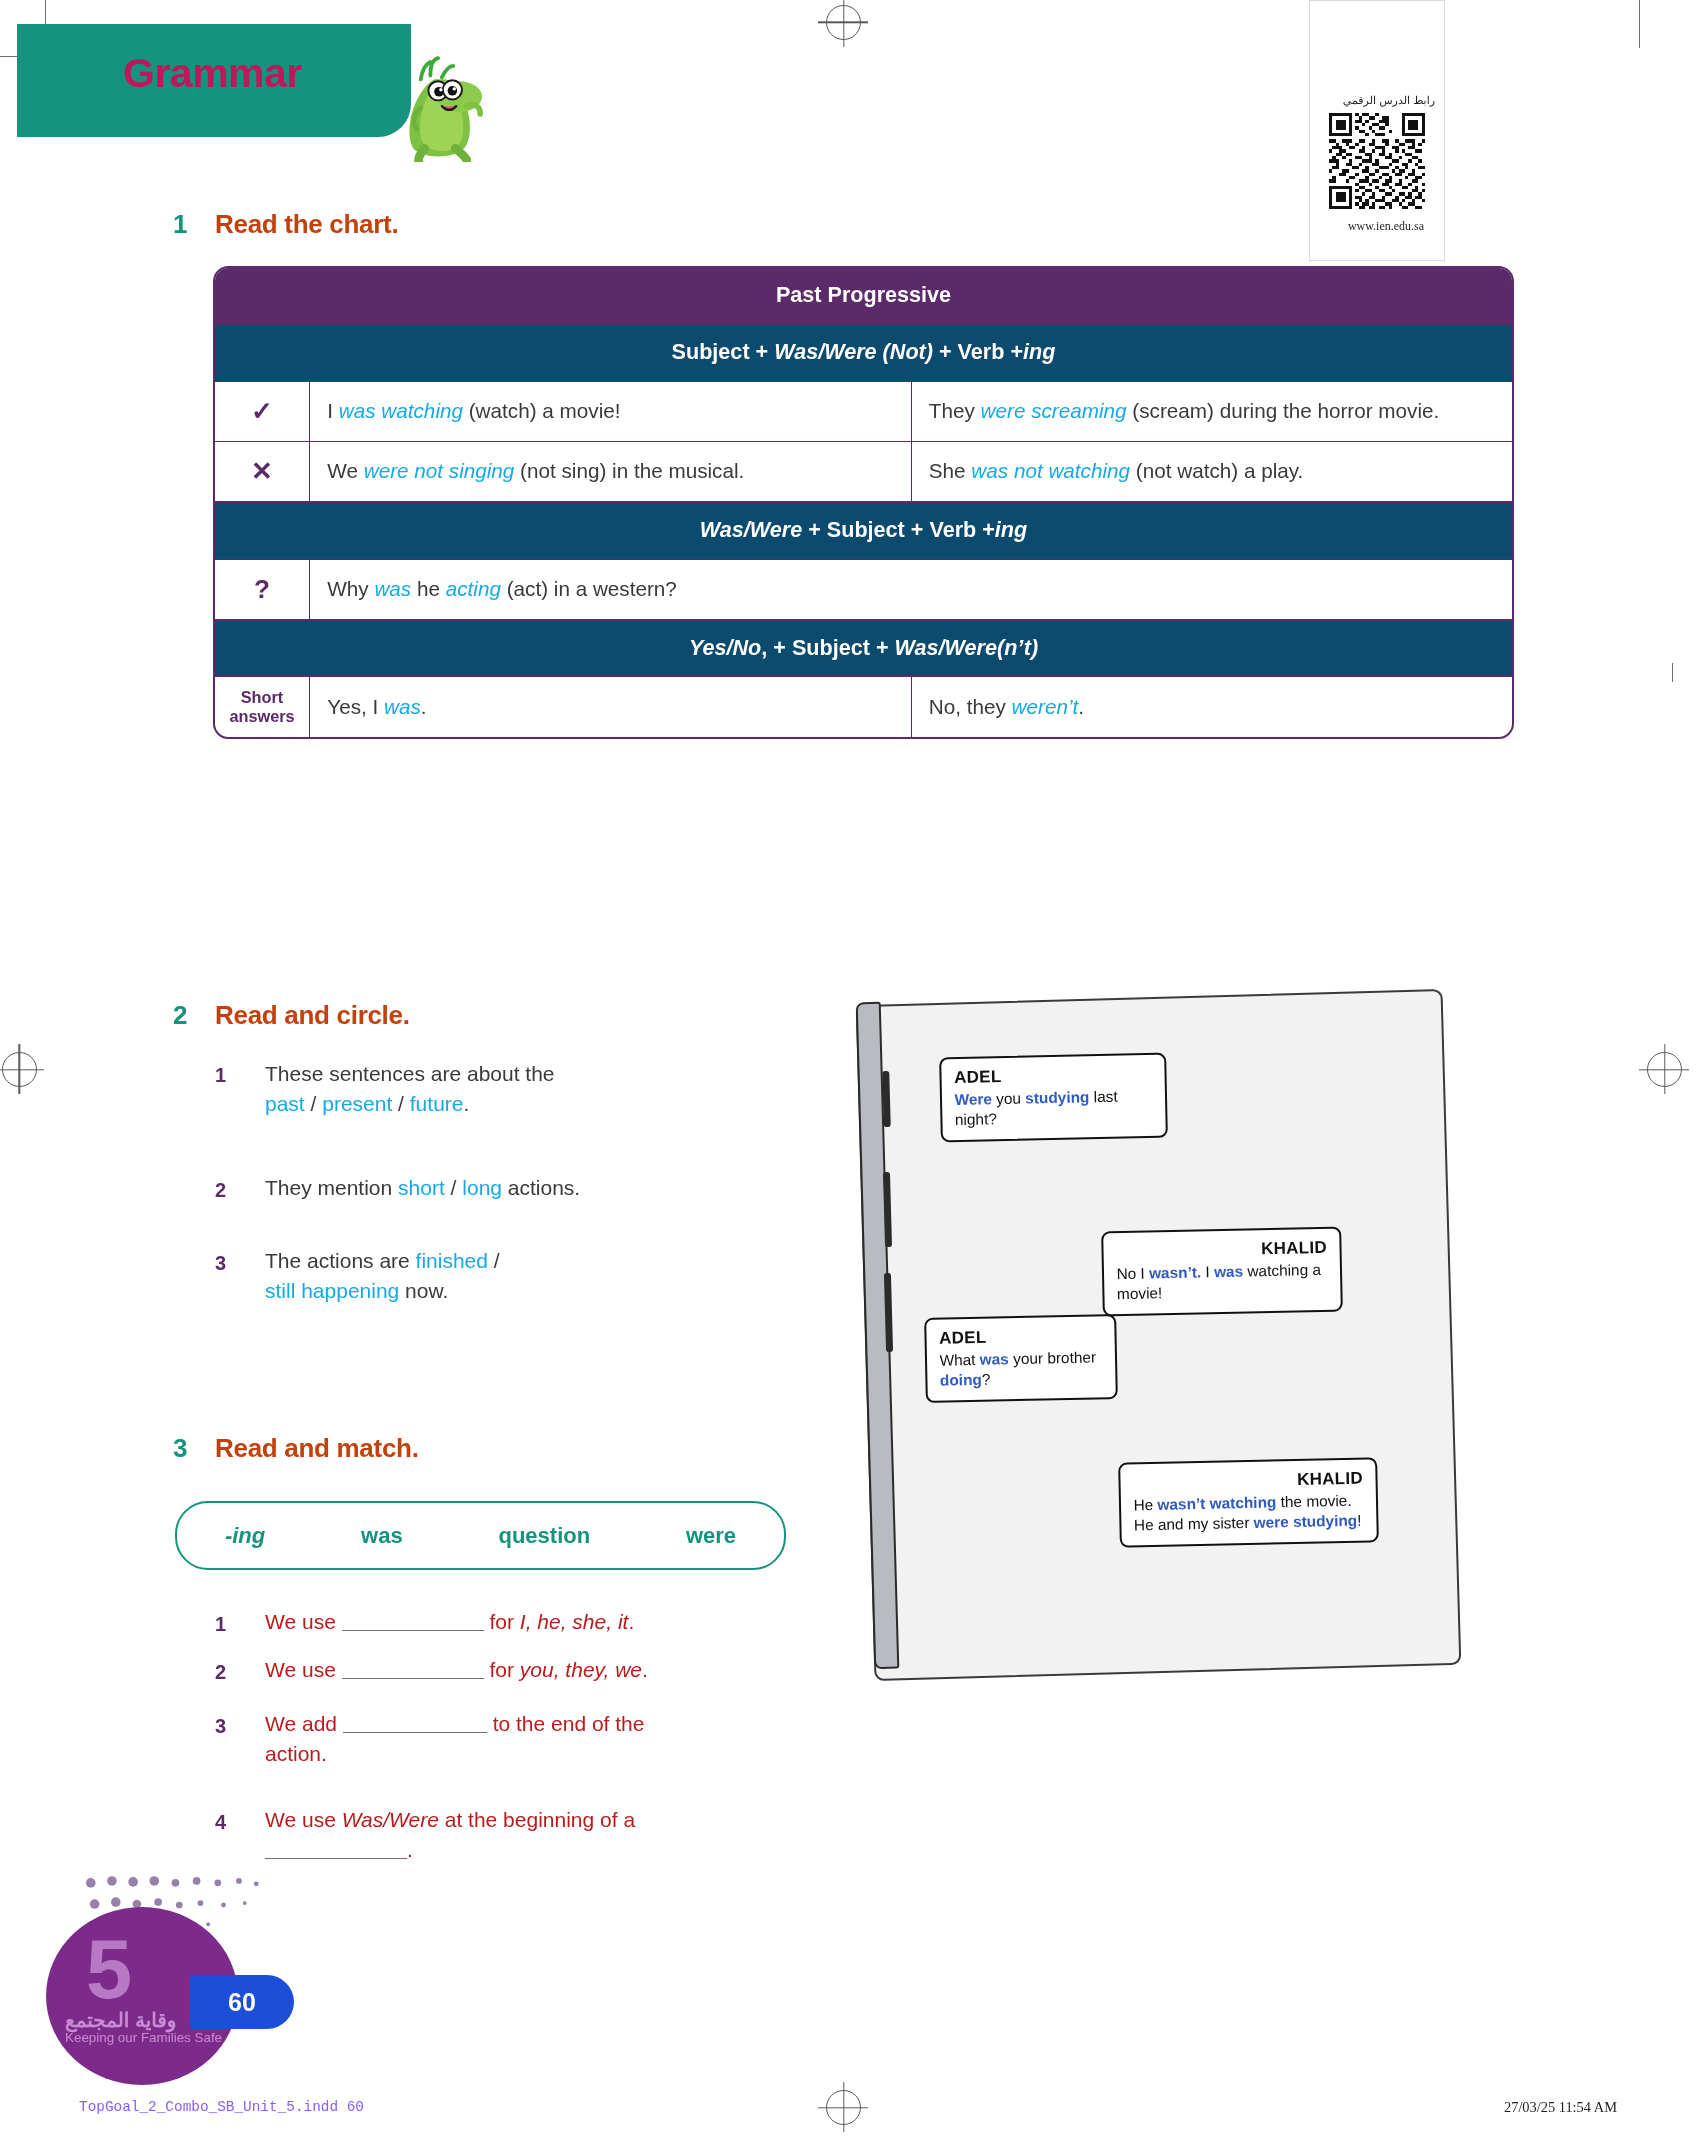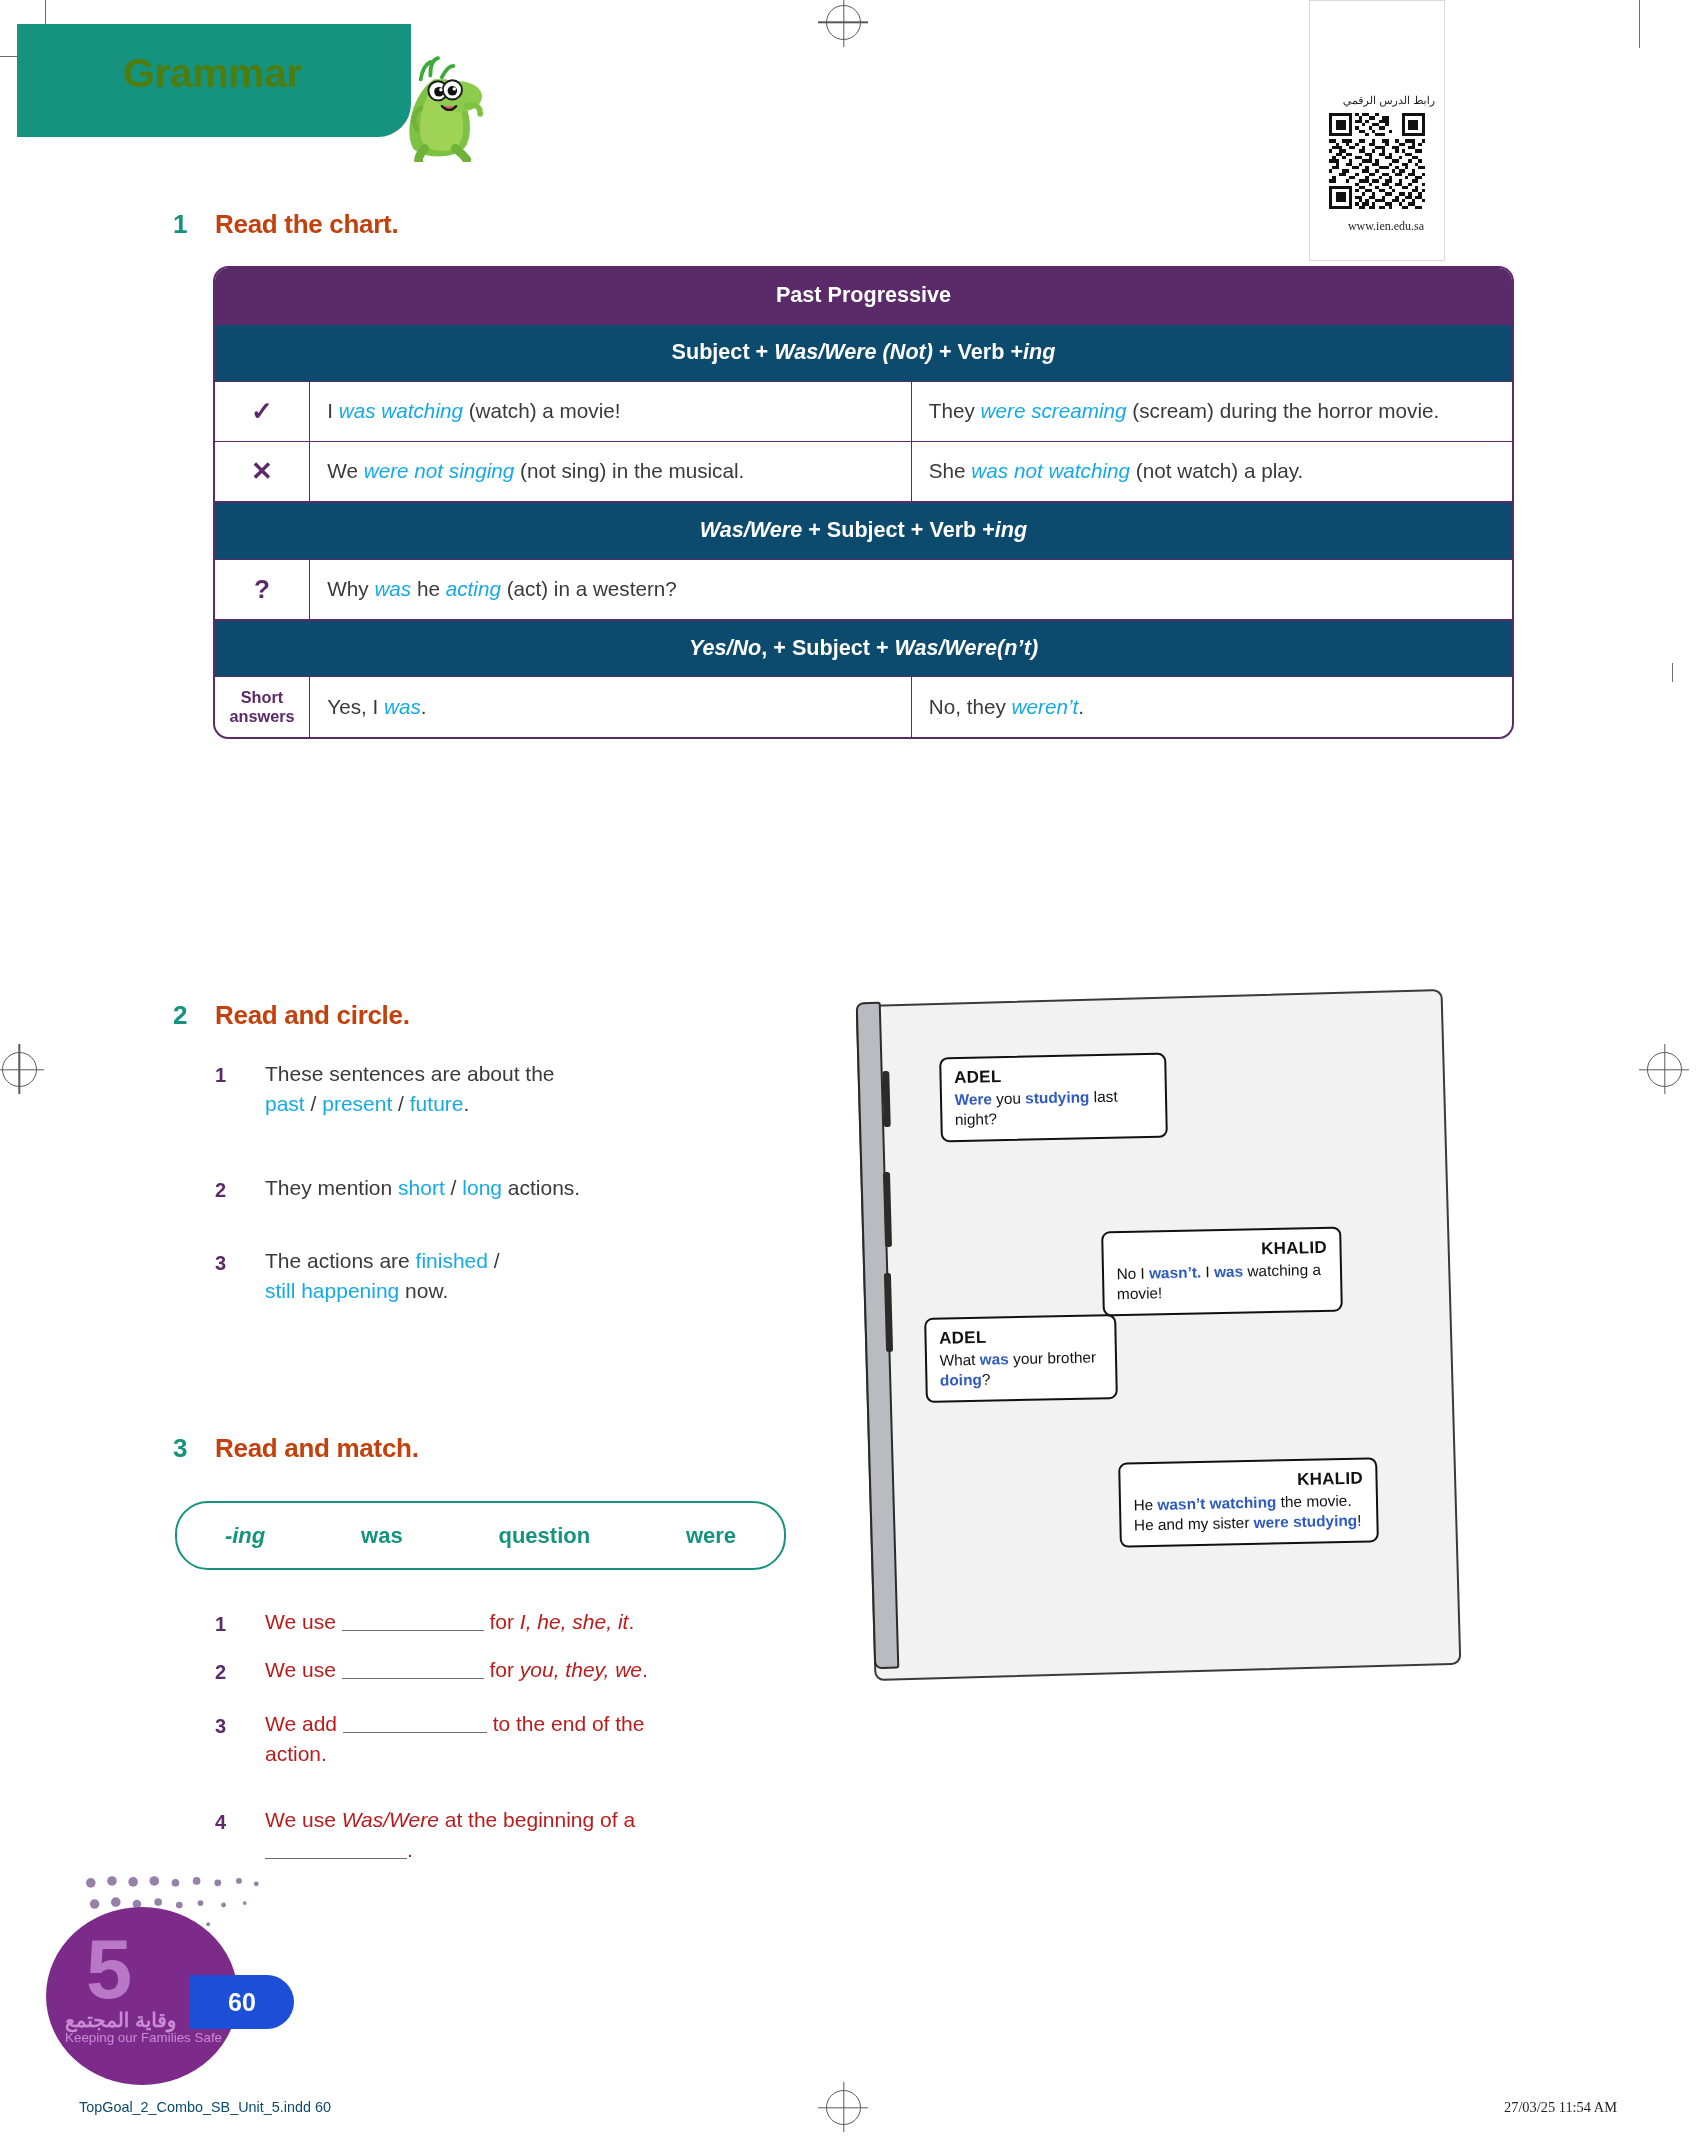--- a/index.html
+++ b/index.html
@@ -17,21 +17,21 @@
   .reg:before{left:50%;top:-8.6px;width:1.4px;height:50px;transform:translateX(-50%);}
   .reg:after{top:50%;left:-8.6px;height:1.4px;width:50px;transform:translateY(-50%);}
 
   
   .banner{
     position:absolute;left:17.3px;top:24px;width:394px;height:113px;
     background:#15937e;border-bottom-right-radius:33px;
   }
   .banner-title{
     position:absolute;left:123px;top:50px;
-    font-size:41px;font-weight:700;color:#4d7c0f;letter-spacing:-0.5px;
+    font-size:41px;font-weight:700;color:#be185d;letter-spacing:-0.5px;
   }
   .mascot{position:absolute;left:392px;top:56px;width:92px;height:106px;}
 
   
   .qrbox{position:absolute;left:1309px;top:0px;width:134px;height:259px;
          background:#ffffff;border:1px solid #d9d9d9;}
   .qr-arabic{position:absolute;left:1322px;top:94px;width:113px;text-align:right;
              font-size:11px;color:#231f20;direction:rtl;}
   .qr-code{position:absolute;left:1329px;top:113px;width:96px;height:96px;}
   .qr-url{position:absolute;left:1309px;top:219px;width:154px;text-align:center;
@@ -125,22 +125,22 @@
     position:absolute;left:40px;top:21px;font-size:83px;font-weight:700;
     color:#b978c5;line-height:1;
   }
   .circle-deco .ar{position:absolute;left:19px;top:101px;font-size:20px;
     color:#c98bd4;font-weight:700;direction:rtl;}
   .circle-deco .en{position:absolute;left:19px;top:123px;font-size:13.4px;
     color:#c98bd4;}
   .dots{position:absolute;left:85px;top:1875px;width:178px;height:60px;}
 
   
-  .footer-left{position:absolute;left:79px;top:2099px;font-size:14.4px;color:#0c4a6e;
-    font-family:Liberation Sans, sans-serif;}
+  .footer-left{position:absolute;left:79px;top:2099px;font-size:14.4px;color:#8b5cf6;
+    font-family:Liberation Mono, monospace;}
   .footer-right{position:absolute;right:83px;top:2099px;font-size:14.4px;color:#231f20;
     font-family:"Liberation Serif",serif;}
 </style>
 </head>
 <body>
 
 <div class="page">
 
   <div class="crop" style="left:45px;top:0;width:1px;height:56px;"></div>
   <div class="crop" style="left:0;top:56px;width:56px;height:1px;"></div>

